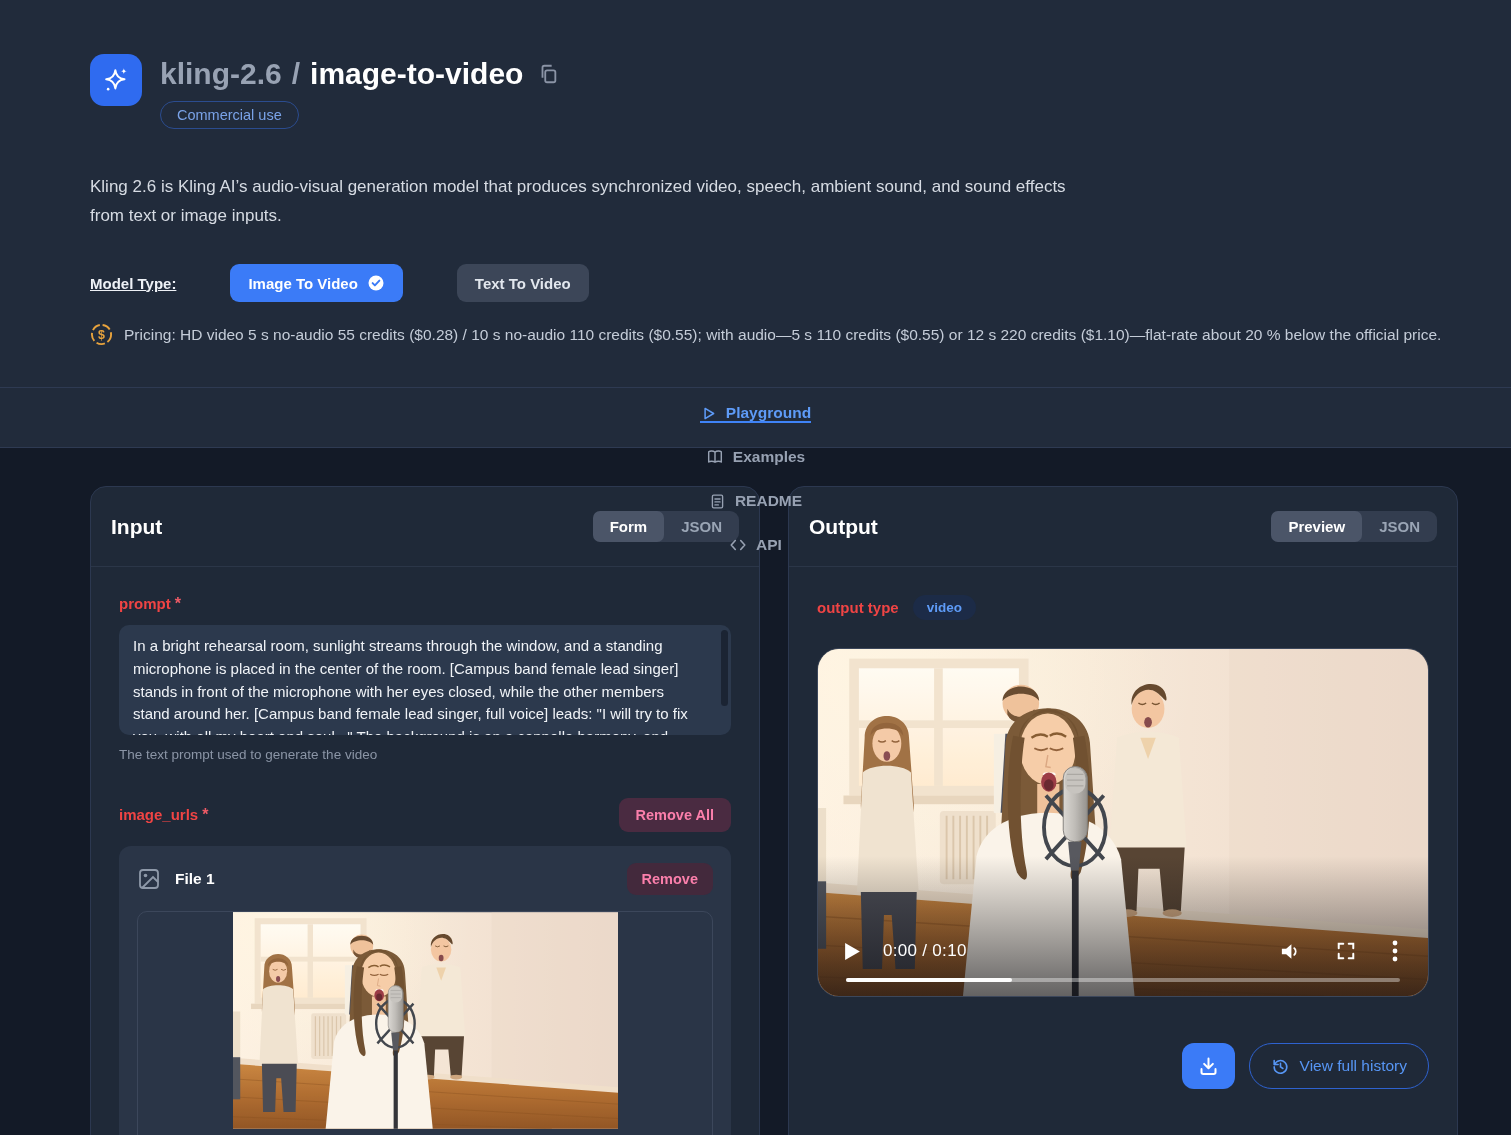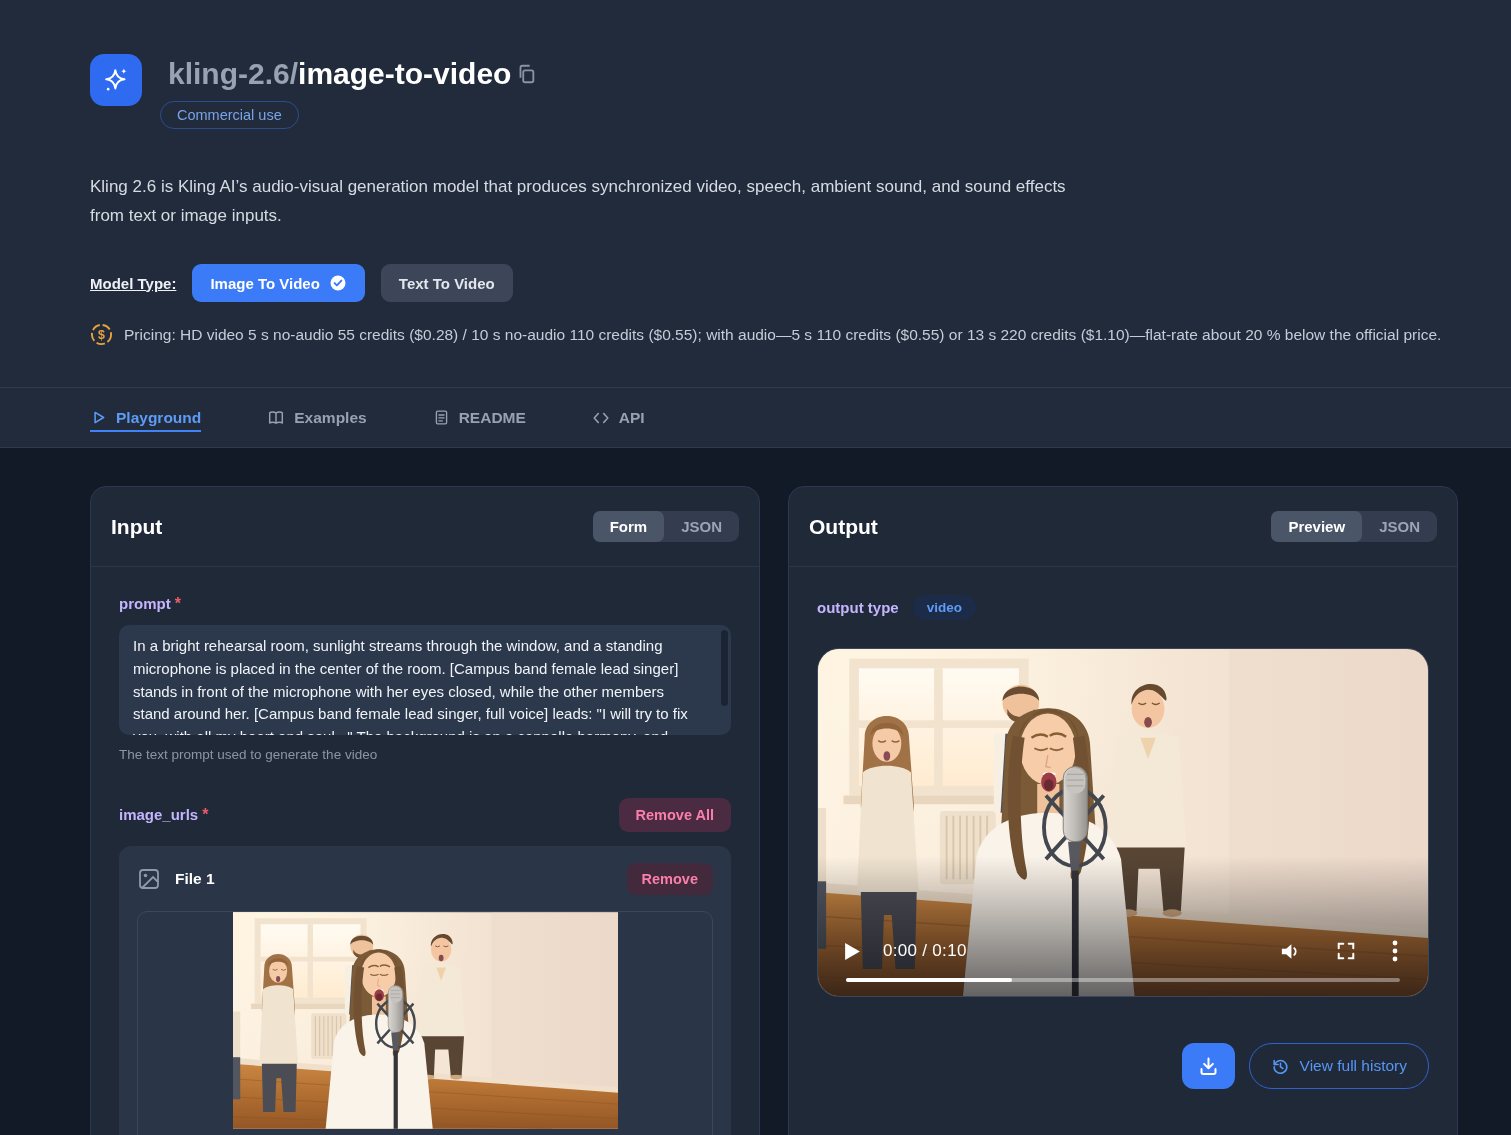--- a/index.html
+++ b/index.html
@@ -9,57 +9,57 @@
     background:#131a27; color:#e5e9f0;
     font-family:"Liberation Sans", sans-serif;
   }
   
   .hero { background:#212b3b; height:387px; padding:54px 53px 0 90px; }
   .hero-top { display:flex; justify-content:space-between; align-items:flex-start; }
   .title-block { display:flex; gap:18px; align-items:flex-start; }
   .logo { width:52px; height:52px; border-radius:14px; background:#2f6bf0;
           display:flex; align-items:center; justify-content:center; flex:none; }
   .title-col { display:flex; flex-direction:column; }
-  .title-line { display:flex; align-items:center; font-size:30px; font-weight:bold; color:#fff; line-height:40px;margin-left:8px; }
+  .title-line { display:flex; align-items:center; gap:10px; font-size:30px; font-weight:bold; color:#fff; line-height:40px; }
   .owner, .sep { color:#98a2b3; }
   .copy-title-btn { margin-left:4px; cursor:pointer; display:flex; }
   .license-badge { margin-top:7px; align-self:flex-start; padding:5px 16px; border:1px solid #2b4c8f;
           border-radius:999px; color:#7aa3e8; font-size:14.5px; }
   .actions { display:flex; flex-direction:column; gap:16px; width:186px; }
   .btn-run { height:41px; background:#3b7bf7; border-radius:10px; color:#fff; font-weight:bold;
           font-size:15.5px; display:flex; align-items:center; justify-content:center; gap:9px; cursor:pointer; }
   .btn-copy { height:41px; background:#232e41; border:1px solid #3a4760; border-radius:10px; color:#fff;
           font-weight:bold; font-size:15.5px; display:flex; align-items:center; padding:0 13px; gap:9px; cursor:pointer; }
   .btn-copy .divider { width:1px; height:22px; background:#3a4760; margin-left:auto; margin-right:10px; }
   .description { margin-top:44px; max-width:1010px; color:#d6dbe3; font-size:17px; line-height:28.5px; }
   .model-type-row { margin-top:34px; display:flex; align-items:center; gap:16px; }
   .model-type-label { font-weight:bold; font-size:15px; color:#eef1f6;text-decoration:underline; }
   .mt-btn { height:38px; padding:0 18px; border-radius:9px; font-size:15px; font-weight:bold;
-          display:flex; align-items:center; gap:9px; cursor:pointer; }
+          display:flex; align-items:center; gap:9px; cursor:pointer;margin-left:38px; }
   .mt-btn.selected { background:#3b7bf7; color:#fff; }
   .mt-btn.unselected { background:#3c4658; color:#e2e7ee; }
   .pricing-row { margin-top:21px; display:flex; align-items:center; gap:11px; color:#c4ccd8; font-size:15.5px; }
   
   .tabbar { background:#212b3b; border-top:1px solid #2e3a52; border-bottom:1px solid #2e3a52;
-          height:61px; padding:16px 90px; display:flex; gap:66px; align-items:center; }
+          height:61px; padding:16px 90px; display:flex; gap:26px; align-items:center;flex-direction:column; }
   .tab { height:100%; display:flex; align-items:center; gap:9px; font-size:15.5px; font-weight:bold;
           color:#97a1b2; position:relative; cursor:pointer; }
   .tab.active { color:#5e9bf7; }
   .tab.active::after { content:''; position:absolute; left:0; right:0; bottom:-1px; height:2px; background:#3f83f7; }
   
   .content { padding:38px 53px 0 90px; display:flex; gap:28px; background:#131a27; }
   .panel { width:670px; background:#1f2938; border:1px solid #2c3850; border-radius:16px; height:880px; overflow:hidden; }
   .panel-header { height:80px; display:flex; align-items:center; justify-content:space-between;
           padding:0 20px; border-bottom:1px solid #2b3648; }
   .panel-title { font-size:21px; font-weight:bold; color:#fff; }
   .toggle { background:#333d4f; padding:0; border-radius:9px; display:flex; }
   .toggle-seg { padding:7px 17px; border-radius:7px; font-size:15px; font-weight:bold; color:#9aa5b5; cursor:pointer; }
   .toggle-seg.active { background:#4b5568; color:#fff; }
   .panel-body { padding:28px 28px 0; }
-  .field-label { font-size:15px; font-weight:bold; color:#c4b5fd; }
+  .field-label { font-size:15px; font-weight:bold; color:#ef4444; }
   .req { color:#ef5b66; margin-left:4px; font-weight:bold; }
   .prompt-box { margin-top:12px; background:#2c394d; border-radius:10px; padding:10px 28px 10px 14px;
           position:relative; height:110px; overflow:hidden; font-size:15px; line-height:22.8px; color:#f0f3f7; }
   .prompt-thumb { position:absolute; right:3px; top:5px; width:7px; height:76px; background:#1b2433; border-radius:4px; }
   .helper { margin-top:12px; font-size:13.5px; color:#8b95a6; }
   .imageurls-row { margin-top:36px; display:flex; align-items:center; justify-content:space-between; }
   .btn-danger { background:#4a2b41; color:#fb7fab; font-size:14.5px; font-weight:600;
           padding:9px 17px; border-radius:9px; cursor:pointer; }
   .file-card { margin-top:14px; background:#2a3547; border-radius:12px; padding:17px 18px; }
   .file-head { display:flex; align-items:center; gap:14px; }
@@ -231,21 +231,21 @@
     <div class="mt-btn unselected">
       <span>Text To Video</span>
     </div>
   </div>
 
   <div class="pricing-row">
     <svg width="23" height="23" viewBox="0 0 24 24">
       <circle cx="12" cy="12" r="10" fill="none" stroke="#e8a33d" stroke-width="2" stroke-dasharray="9 3"></circle>
       <text x="12" y="16.5" text-anchor="middle" font-size="13" font-weight="bold" fill="#e8a33d" font-family="Liberation Sans, sans-serif">$</text>
     </svg>
-    <span>Pricing: HD video 5 s no-audio 55 credits ($0.28) / 10 s no-audio 110 credits ($0.55); with audio—5 s 110 credits ($0.55) or 13 s 220 credits ($1.10)—flat-rate about 20 % below the official price.</span>
+    <span>Pricing: HD video 5 s no-audio 55 credits ($0.28) / 10 s no-audio 110 credits ($0.55); with audio—5 s 110 credits ($0.55) or 12 s 220 credits ($1.10)—flat-rate about 20 % below the official price.</span>
   </div>
 </div>
 
 <div class="tabbar">
   <div class="tab active">
     <svg width="17" height="17" viewBox="0 0 20 20">
       <path d="M6,4 L16,10 L6,16 Z" fill="none" stroke="currentColor" stroke-width="1.8" stroke-linejoin="round"></path>
     </svg>
     <span>Playground</span>
   </div>

